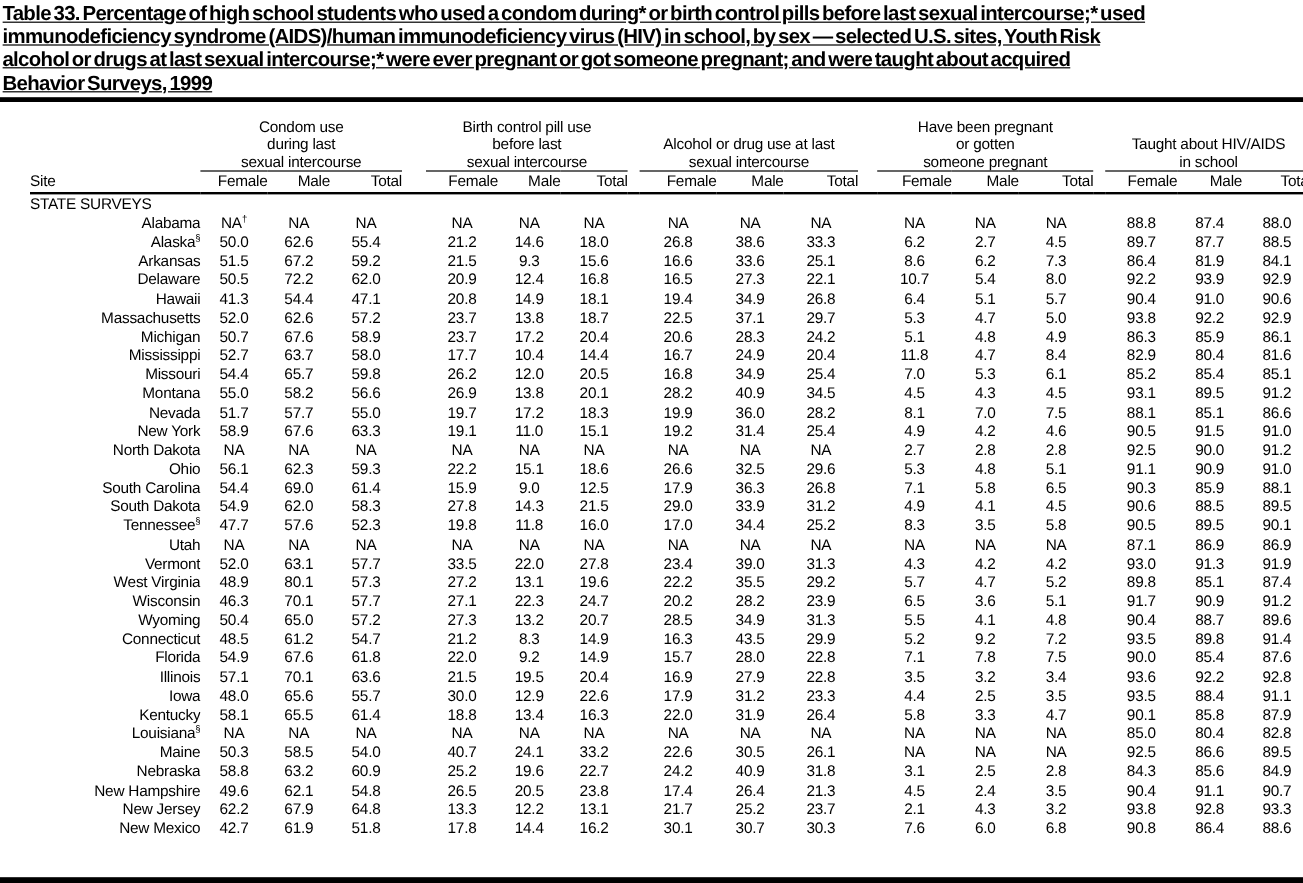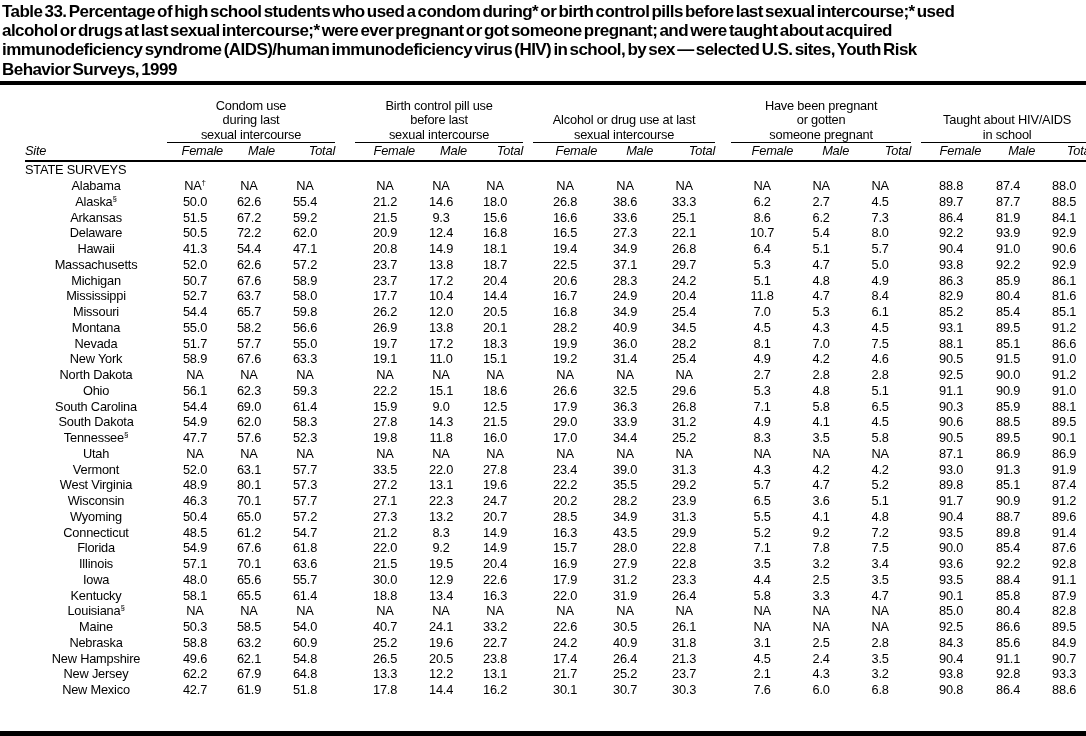--- a/index.html
+++ b/index.html
@@ -5,61 +5,60 @@
   * { box-sizing: border-box; }
   html, body { margin: 0; padding: 0; }
   body {
     width: 1086px; height: 736px; overflow: hidden; position: relative;
     background: #ffffff; color: #000000;
     font-family: "Liberation Sans", "DejaVu Sans", sans-serif;
   }
   .title {
     padding: 2px 3px 0 2px;
     font-size: 17px; font-weight: 700; line-height: 19.2px;
-    letter-spacing: -0.55px; word-spacing: -2px;
+    letter-spacing: -0.55px; word-spacing: -2px; text-decoration: underline;
   }
   .title .tline { white-space: nowrap; overflow: hidden; }
   .title-rule { height: 4.5px; background: #000; margin-top: 2px; }
 
   table.data {
     border-collapse: collapse; table-layout: fixed; width: 1086px;
     letter-spacing: -0.2px;
     margin-left: 25px;
   }
   table.data th, table.data td { padding: 0; font-size: 12.8px; font-weight: 400; }
 
   tr.group-row th, tr.group-row td { height: 57px; vertical-align: bottom; }
   th.group-label {
     font-weight: 700; text-align: center; line-height: 14.2px;
     border-bottom: 1.5px solid #000; padding-bottom: 3px;
   }
   tr.subhead-row th, tr.subhead-row td {
     height: 19px; vertical-align: bottom; border-bottom: 2px solid #000;
     padding-bottom: 2px;
-    font-style: italic;
   }
   th.colname { font-weight: 700; text-align: right; }
   td.site-head { font-weight: 700; text-align: left; padding-left: 2px; }
 
   tbody td { line-height: 15.75px; white-space: nowrap; overflow: hidden; }
   td.section { font-weight: 700; padding-left: 2px; }
-  td.site { text-align: center; padding-left: 10px; }
+  td.site { text-align: right; padding-left: 10px; }
   td.num { text-align: center; }
   td.total { font-weight: 700; }
   sup { font-size: 0.62em; vertical-align: super; line-height: 0; }
 
   .bottom-rule { position: absolute; left: 0; bottom: 0; width: 1086px; height: 5px; background: #000; }
 </style>
 </head>
 <body>
 
 <div class="title">
   <div class="tline">Table 33. Percentage of high school students who used a condom during* or birth control pills before last sexual intercourse;* used</div>
+  <div class="tline">immunodeficiency syndrome (AIDS)/human immunodeficiency virus (HIV) in school, by sex — selected U.S. sites, Youth Risk</div>
   <div class="tline">alcohol or drugs at last sexual intercourse;* were ever pregnant or got someone pregnant; and were taught about acquired</div>
-  <div class="tline">immunodeficiency syndrome (AIDS)/human immunodeficiency virus (HIV) in school, by sex — selected U.S. sites, Youth Risk</div>
   <div class="tline">Behavior Surveys, 1999</div>
 </div>
 <div class="title-rule"></div>
 
 <table class="data">
     <colgroup>
       <col style="width: 142px;">
       <col style="width: 56px;">
       <col style="width: 52px;">
       <col style="width: 60px;">

